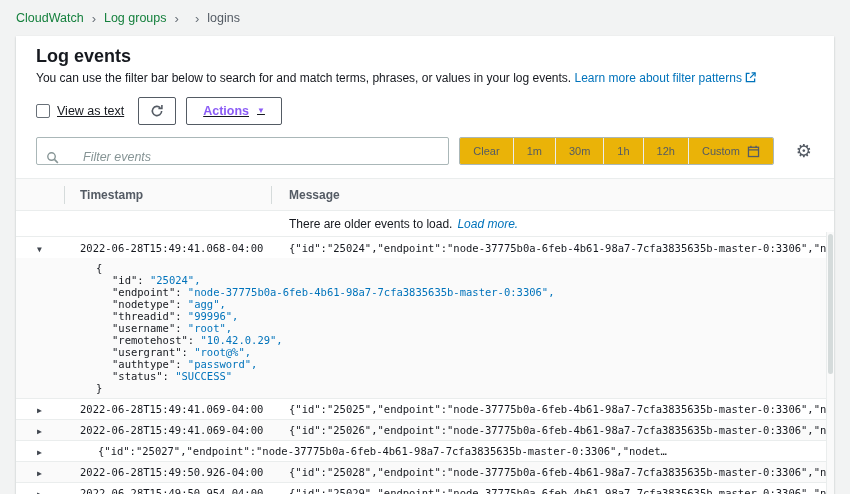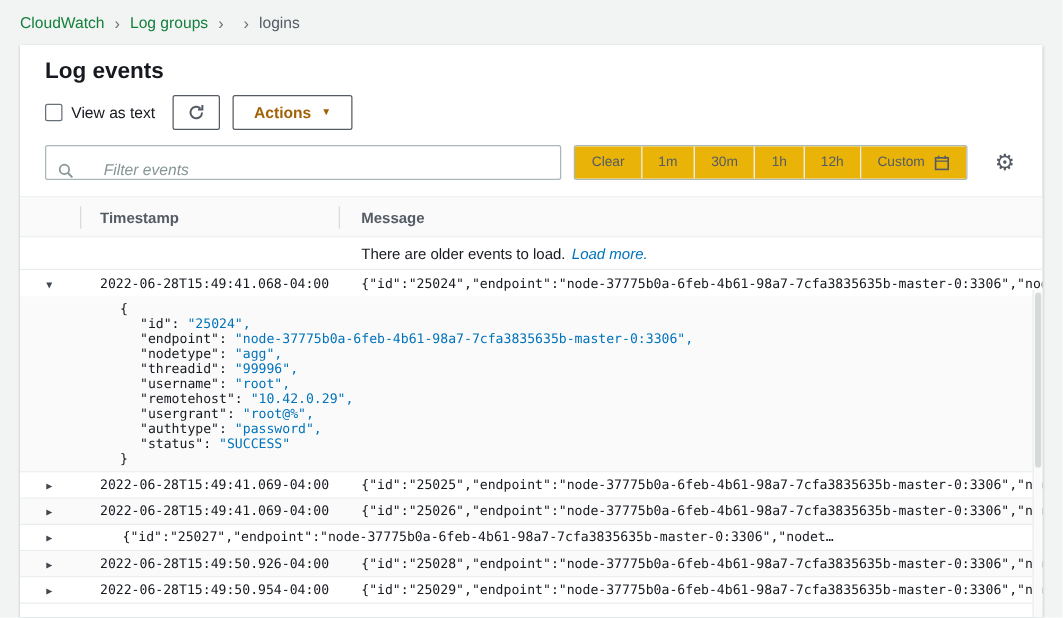--- a/index.html
+++ b/index.html
@@ -14,24 +14,24 @@
 
   
   .card { margin:0 16px; background:#fff; box-shadow:0 1px 2px rgba(0,28,36,.25); height:458px; position:relative; overflow:hidden; }
   .card-head { padding:10px 20px 0; }
   .page-title { font-size:18px; font-weight:bold; line-height:20px; color:#16191f; }
   .desc { font-size:12px; line-height:15px; margin-top:5px; color:#16191f; }
   .link { color:#0073bb; text-decoration:none; cursor:pointer; }
   .ext-icon { display:inline-block; vertical-align:-1px; margin-left:3px; }
 
   
-  .toolbar { display:flex; align-items:center; gap:10px; margin:10px 20px 12px; }
+  .toolbar { display:flex; align-items:center; gap:10px; margin:10px 20px 12px;text-decoration:underline; }
   .chk-wrap { display:flex; align-items:center; gap:7px; font-size:12.5px; margin-right:4px; }
   .chk { appearance:none; -webkit-appearance:none; width:14px; height:14px; border:1px solid #687078; border-radius:2px; background:#fff; cursor:pointer; }
-  .btn { height:28px; border:1px solid #545b64; border-radius:2px; background:#fff; color:#a16207; font-weight:bold; font-size:12.5px; padding:0 16px; display:inline-flex; align-items:center; gap:8px; font-family:inherit; cursor:pointer; }
+  .btn { height:28px; border:1px solid #545b64; border-radius:2px; background:#fff; color:#8b5cf6; font-weight:bold; font-size:12.5px; padding:0 16px; display:inline-flex; align-items:center; gap:8px; font-family:inherit; cursor:pointer; }
   .btn.icon-only { padding:0 11px; }
   .btn.disabled { border-color:#d5dbdb; color:#aab7b8; cursor:default; }
   .caret { font-size:8px; line-height:1; }
 
   
   .filter-row { display:flex; align-items:center; gap:10px; margin:9px 20px 0; }
   .search-box { flex:1; display:flex; align-items:flex-end; height:28px; border:1px solid #aab7b8; border-radius:2px; padding:0 9px; gap:24px; background:#fff; }
   .search-box input { border:0; outline:0; flex:1; font-size:12.5px; font-family:inherit; color:#16191f; background:transparent; }
   .search-box input::placeholder { color:#879596; font-style:italic; }
   .seg { display:flex; align-items:stretch; height:28px; border:1px solid #aab7b8; border-radius:2px; background:#fff; overflow:hidden; }
@@ -76,20 +76,28 @@
   <span class="crumb-sep">›</span>
   <a class="crumb">Log groups</a>
   <span class="crumb-sep">›</span>
   <span class="crumb-sep">›</span>
   <span class="crumb-current">logins</span>
 </div>
 
 <div class="card">
   <div class="card-head">
     <h1 class="page-title">Log events</h1>
+    <p class="desc">
+      <span>You can use the filter bar below to search for and match terms, phrases, or values in your log events.</span>
+      <a class="link">Learn more about filter patterns</a><span class="ext-icon"><svg width="11" height="11" viewBox="0 0 12 12">
+            <path d="M5 1.5H1.5v9h9V7" fill="none" stroke="#0073bb" stroke-width="1.4"></path>
+            <path d="M7.2 1h3.8v3.8" fill="none" stroke="#0073bb" stroke-width="1.4"></path>
+            <path d="M11 1L5.6 6.4" fill="none" stroke="#0073bb" stroke-width="1.4"></path>
+          </svg></span>
+    </p>
   </div>
 
   <div class="toolbar">
     <label class="chk-wrap">
       <input type="checkbox" class="chk" style="">
       <span>View as text</span>
     </label>
     <button class="btn icon-only">
         <svg width="14" height="14" viewBox="0 0 16 16">
           <path d="M13.3 8a5.3 5.3 0 1 1-1.5-3.7" fill="none" stroke="#545b64" stroke-width="1.8"></path>

